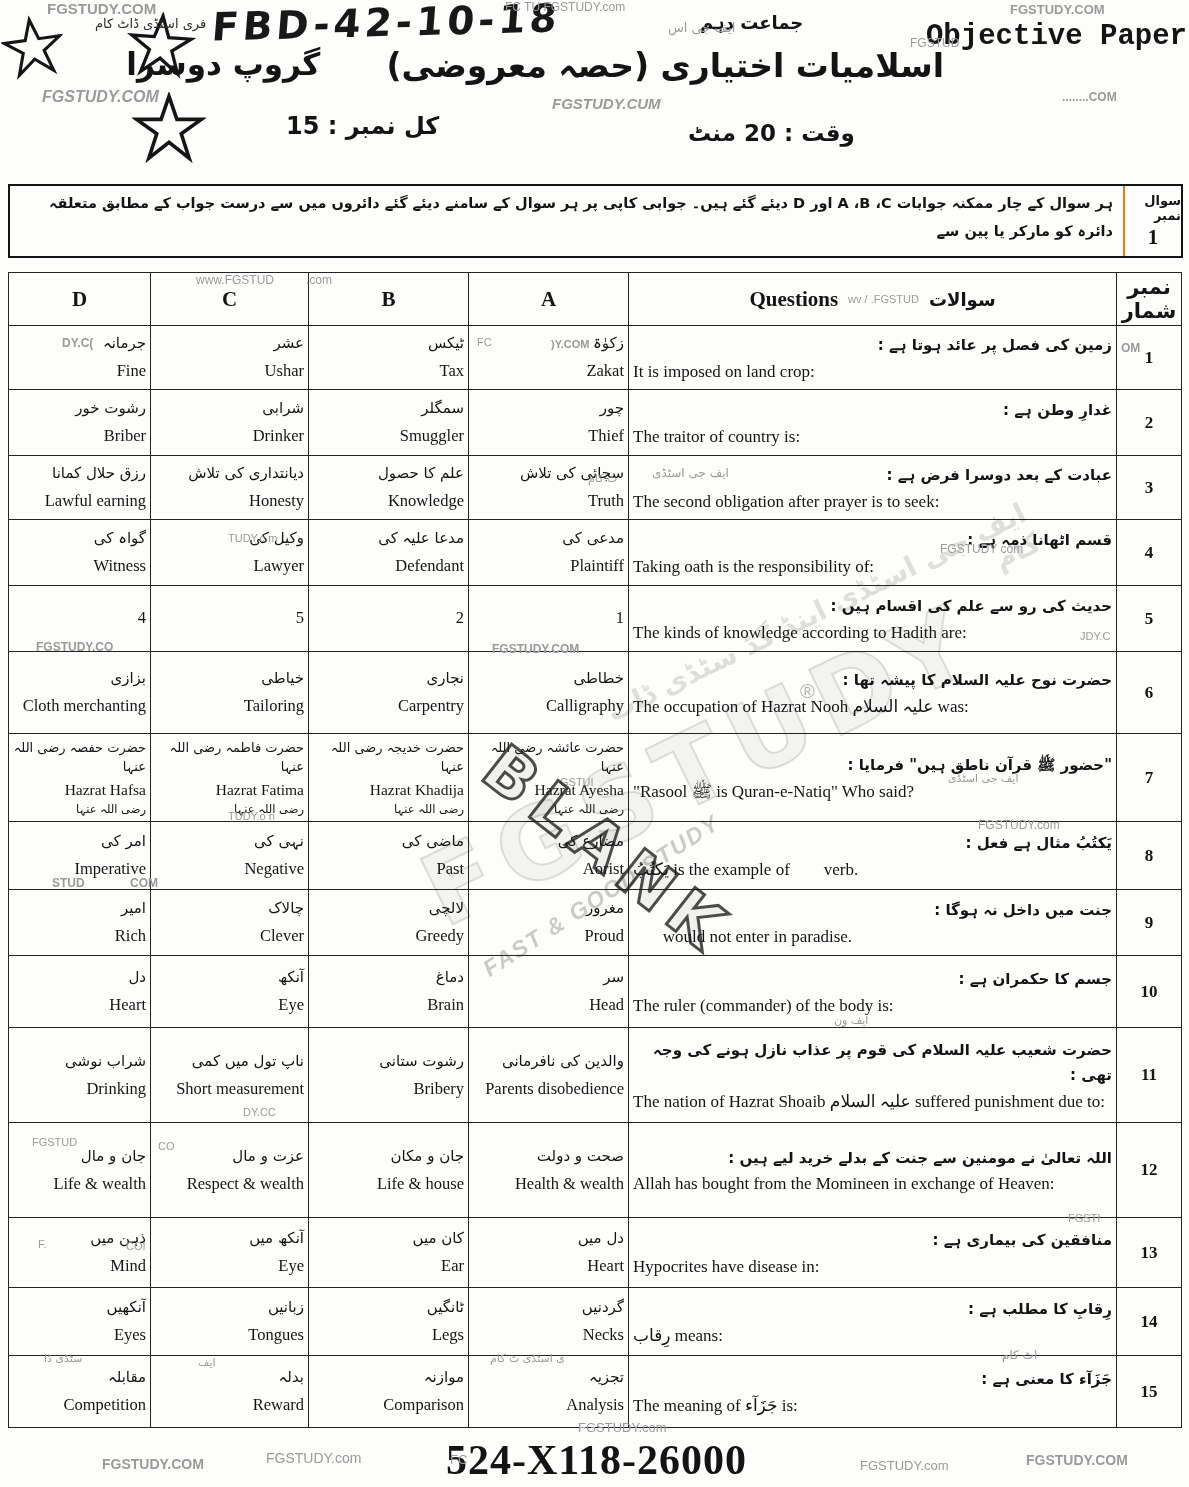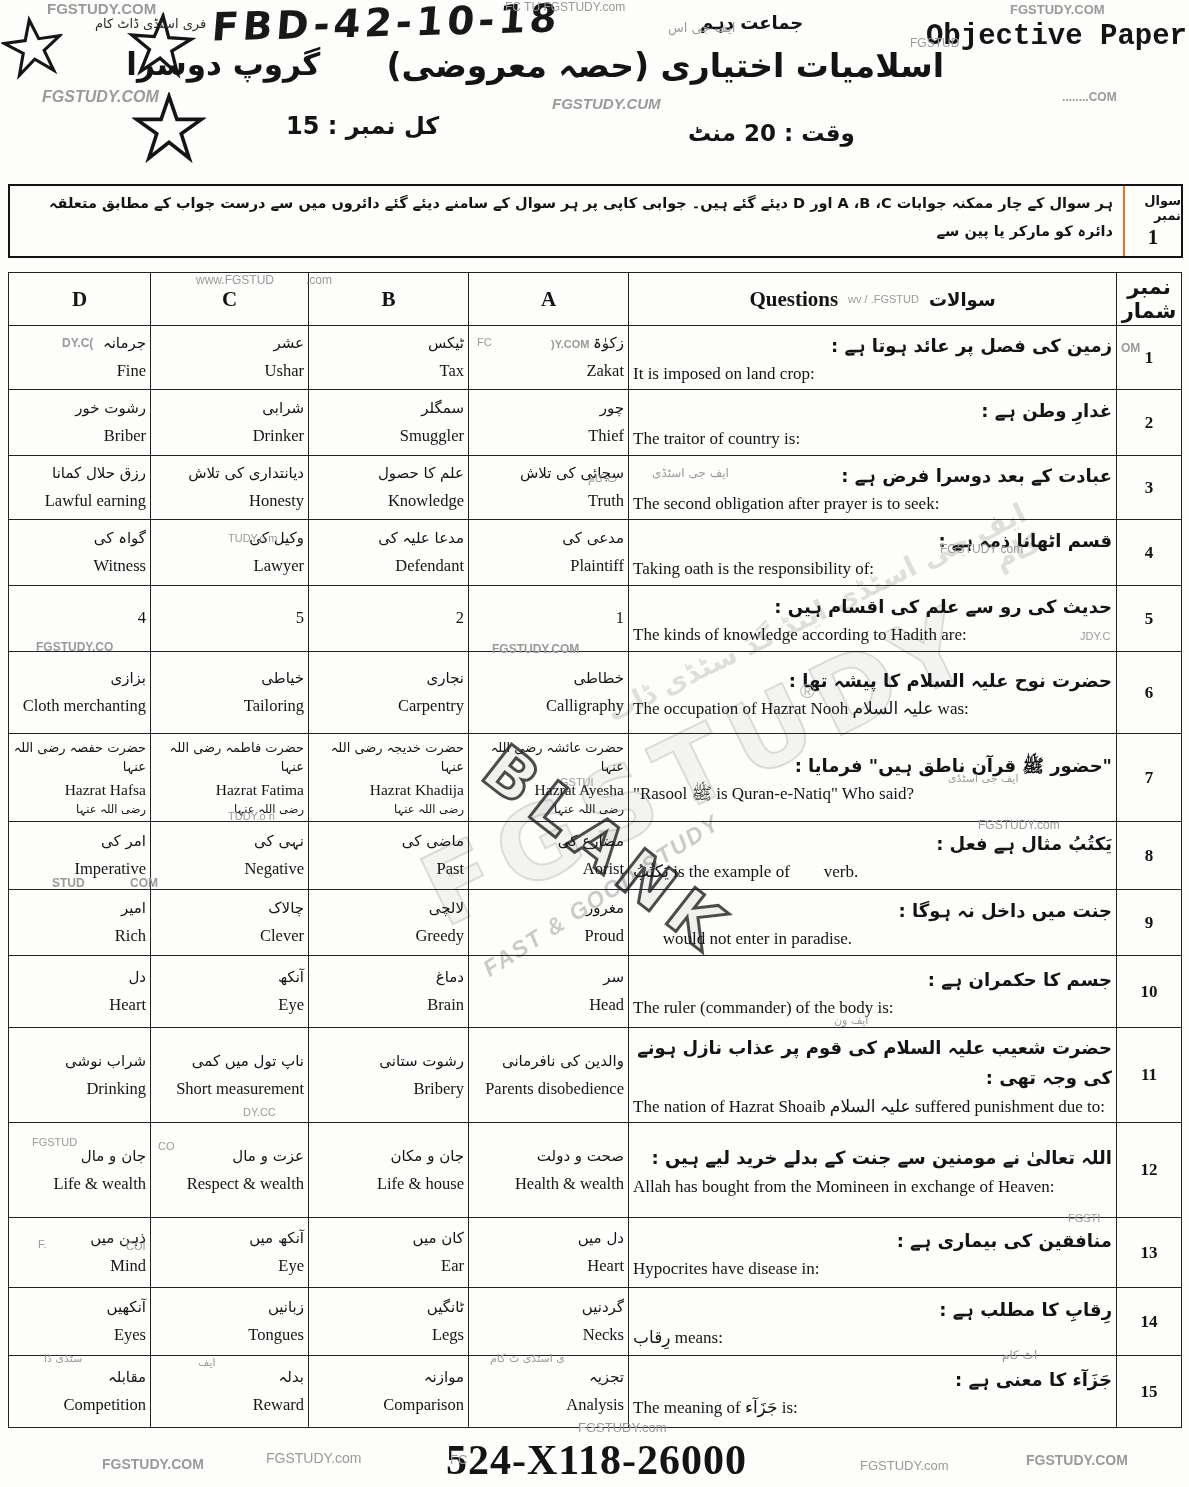--- a/index.html
+++ b/index.html
@@ -45,21 +45,21 @@
   .qh-ur{font-family:"DejaVu Sans",sans-serif;font-size:18px;direction:rtl;}
   .numh{font-family:"DejaVu Sans",sans-serif;font-size:14px;font-weight:bold;direction:rtl;}
   td.opt{text-align:right;vertical-align:middle;}
   .ou{font-family:"DejaVu Sans",sans-serif;direction:rtl;font-size:15px;line-height:1.45;margin-bottom:6px;}
   .ou:empty{display:none;margin:0;}
   .oe{font-size:16.5px;line-height:1.25;}
   .ou2{font-family:"DejaVu Sans",sans-serif;direction:rtl;font-size:11.5px;margin-top:2px;}
   tr.names .ou{font-size:13px;margin-bottom:3px;}
   tr.names .oe{font-size:15.5px;}
   td.qcell{vertical-align:middle;padding:2px 10px;}
-  .qu{font-family:"DejaVu Sans",sans-serif;font-weight:bold;font-size:18px;direction:rtl;
+  .qu{font-family:"DejaVu Sans",sans-serif;font-weight:bold;font-size:15px;direction:rtl;
       text-align:right;line-height:1.7;}
   .qe{font-size:17px;text-align:left;line-height:1.25;margin-top:2px;}
   td.ncell{text-align:center;vertical-align:middle;font-weight:bold;font-size:17px;}
   
   .stamp{position:absolute;left:442px;top:795px;width:330px;height:110px;display:flex;align-items:center;
          justify-content:center;transform:rotate(38deg);font-family:"DejaVu Sans",sans-serif;font-weight:800;
          font-size:64px;letter-spacing:10px;color:rgba(0,0,0,0.05);-webkit-text-stroke:3px rgba(25,25,25,0.78);z-index:6;}
   .ghost-big{position:absolute;left:395px;top:690px;width:680px;transform:rotate(-26deg);
              font-family:"DejaVu Sans",sans-serif;font-weight:800;font-size:100px;letter-spacing:12px;
              color:rgba(0,0,0,0.04);-webkit-text-stroke:2px rgba(0,0,0,0.12);z-index:1;}

